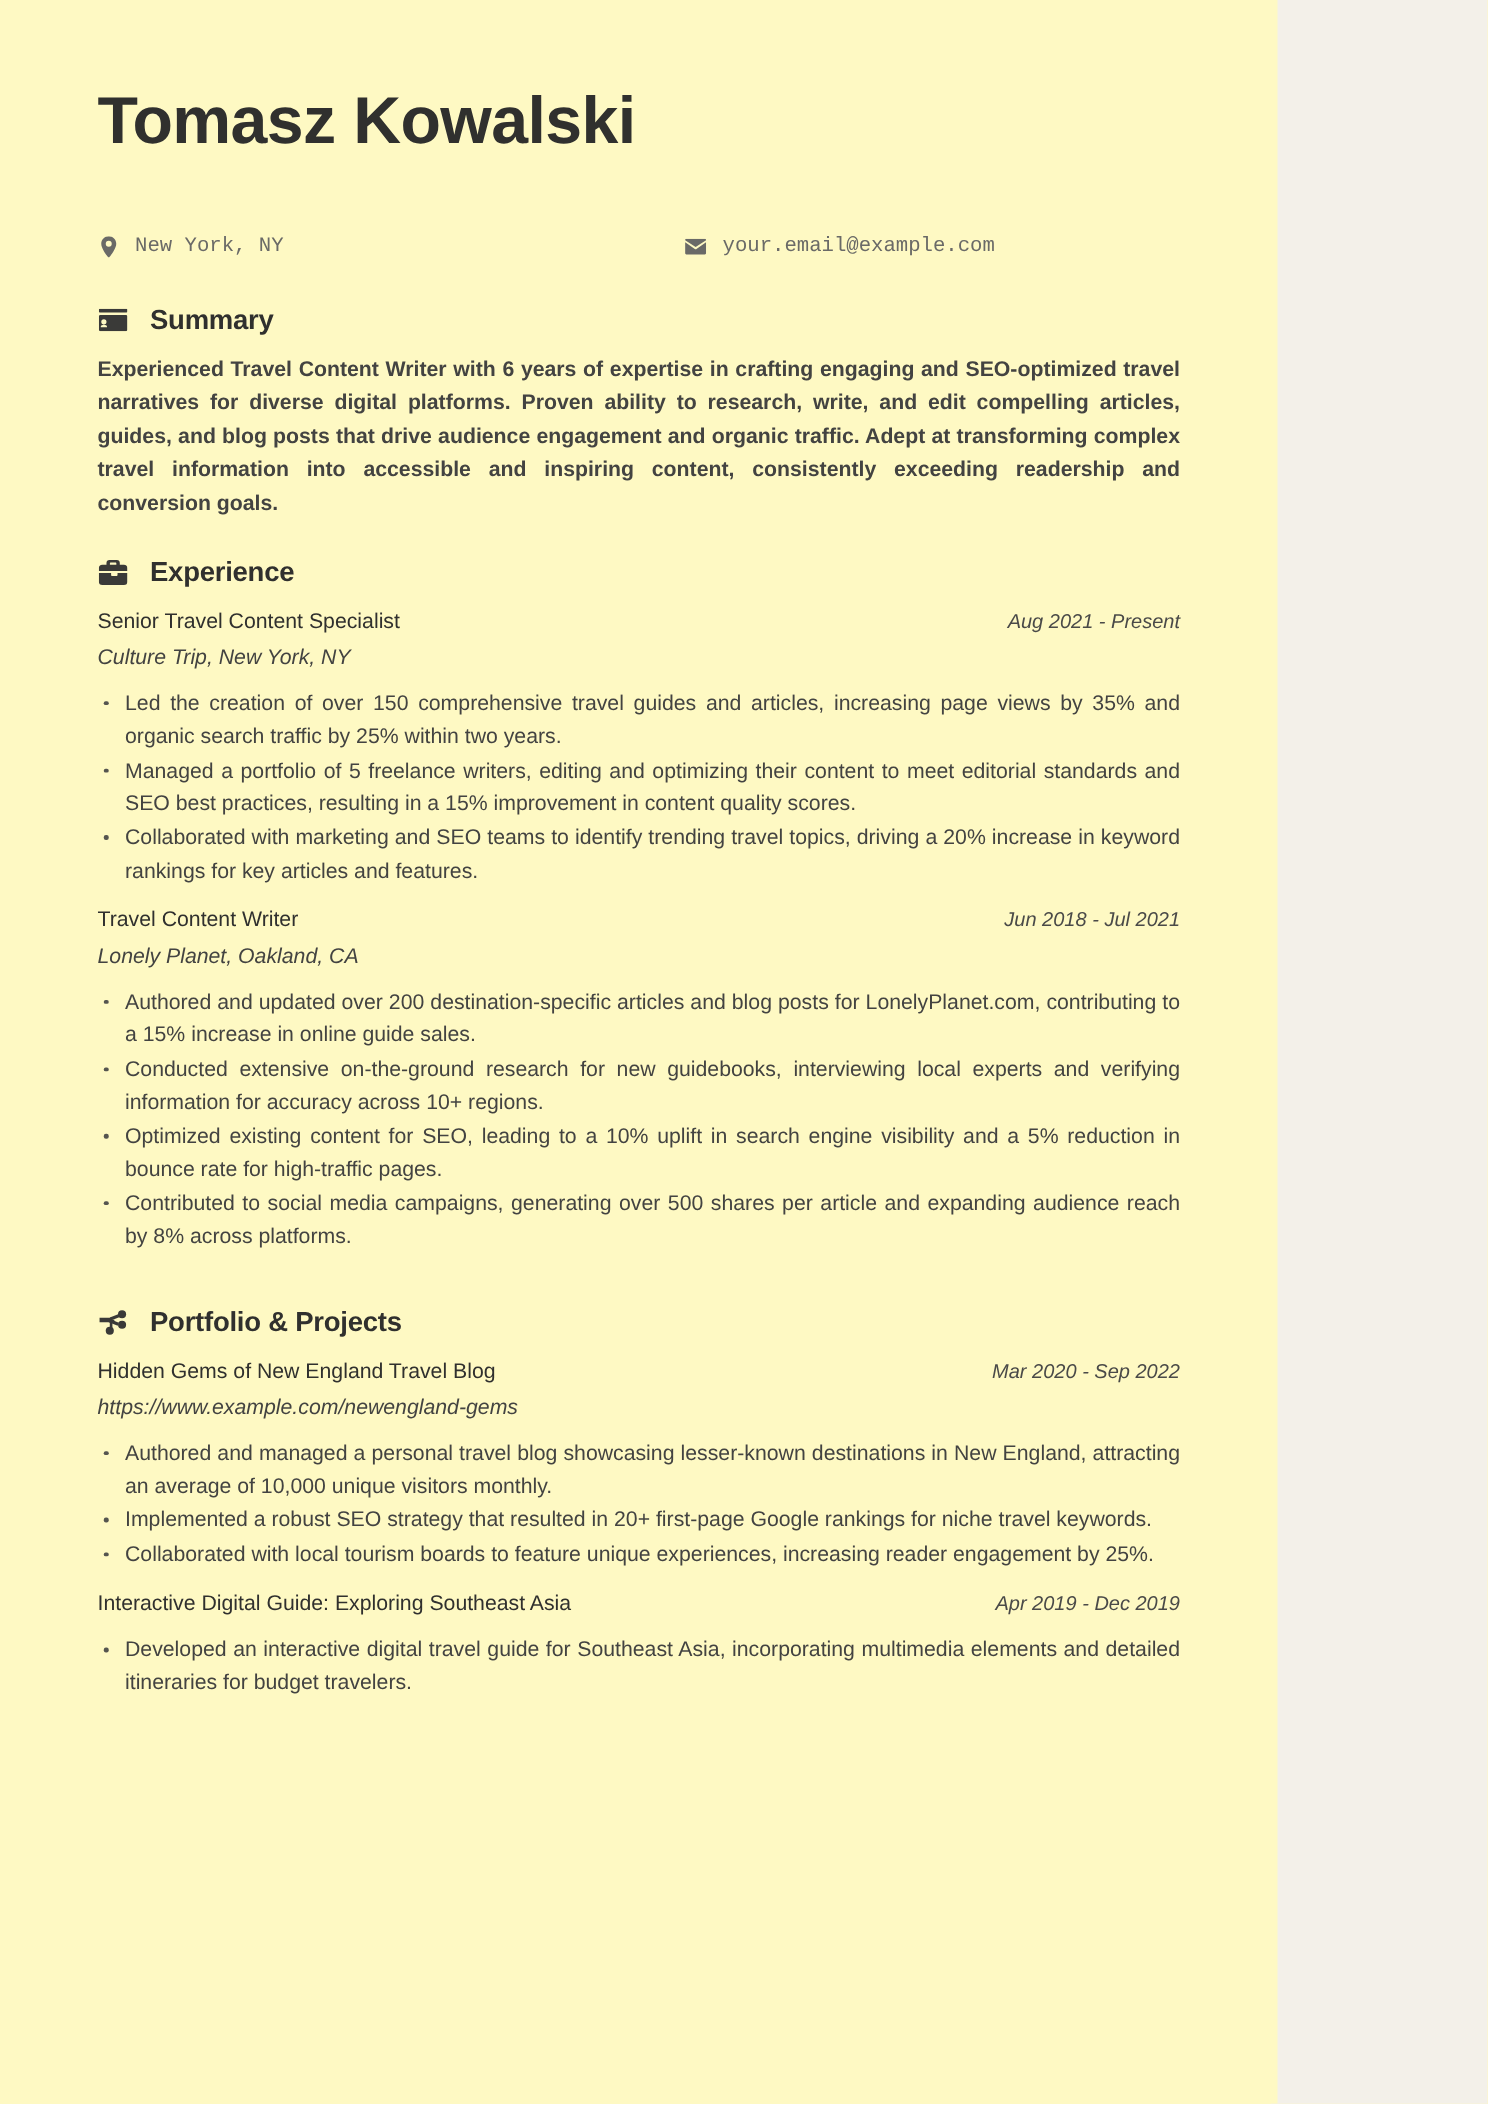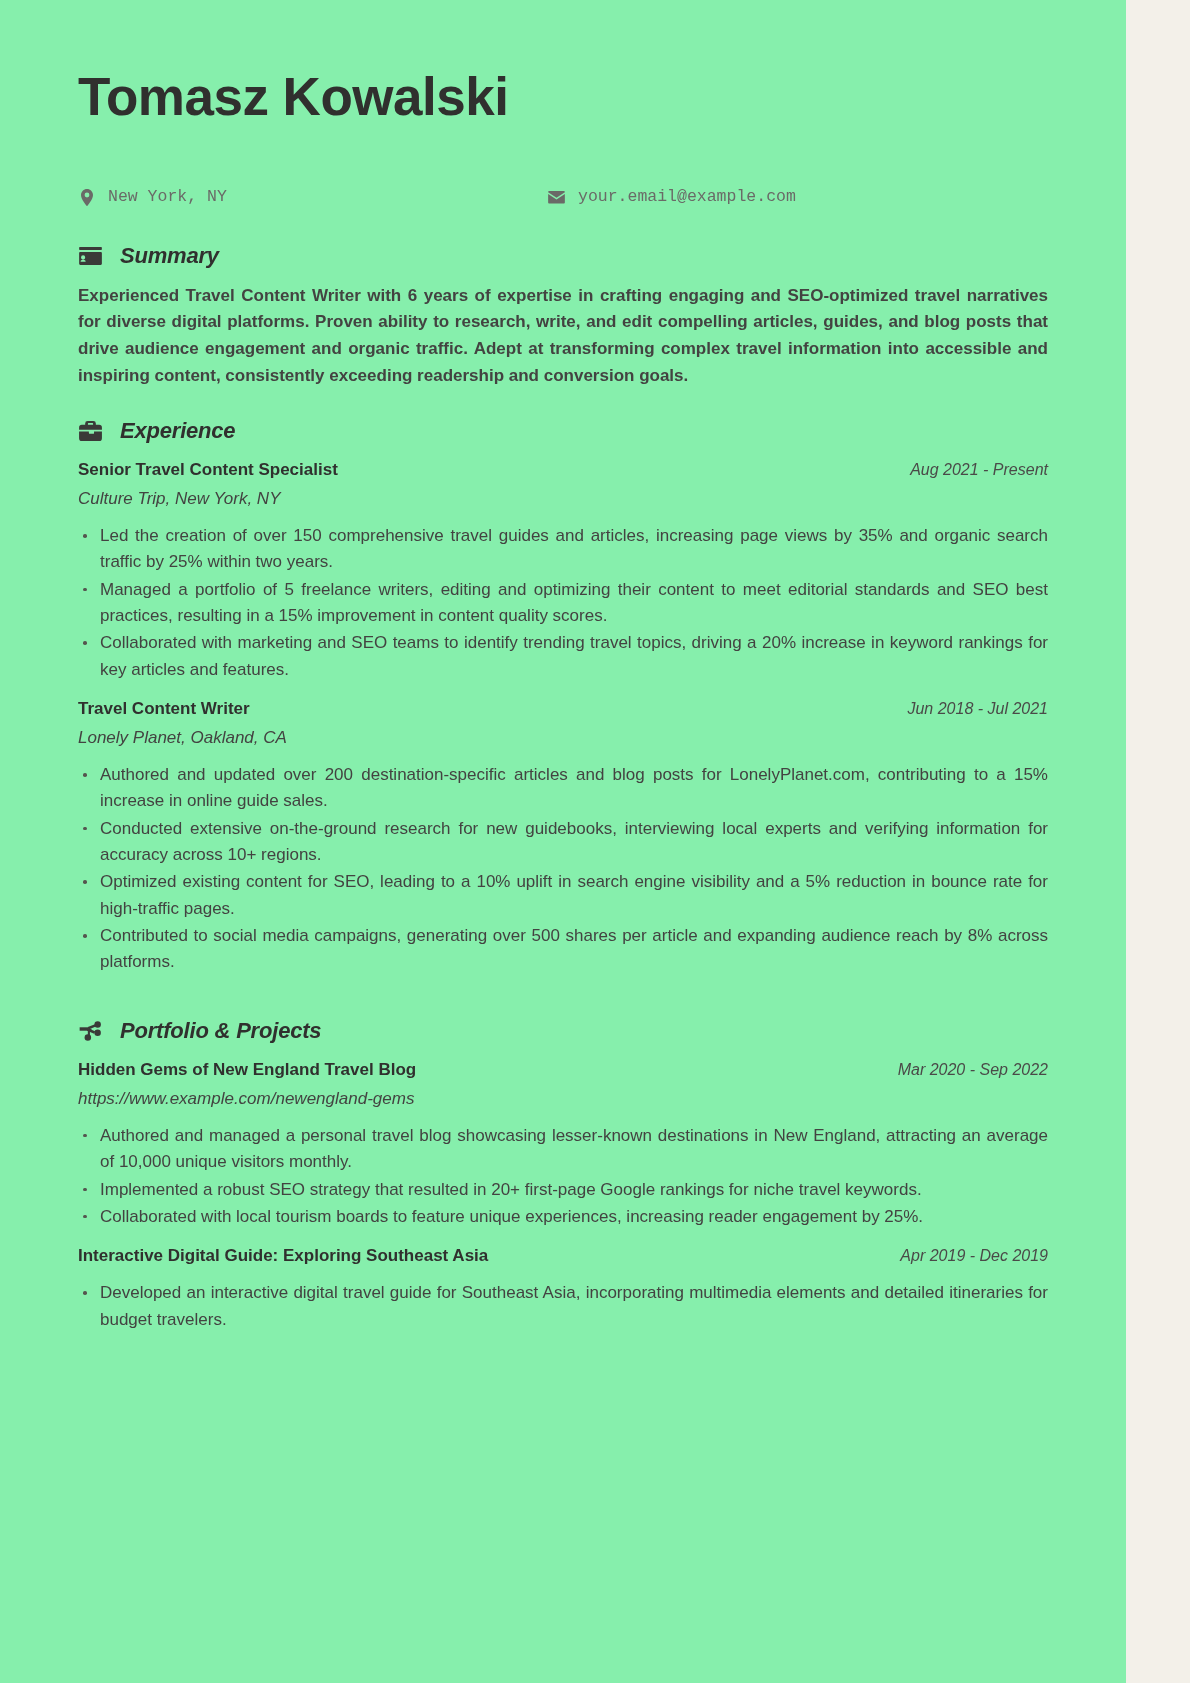--- a/index.html
+++ b/index.html
@@ -9,25 +9,25 @@
   body {
     width: 1190px;
     min-height: 1683px;
     background: #f3f0e9;
     font-family: "Liberation Sans", sans-serif;
     color: #3a3a38;
     -webkit-font-smoothing: antialiased;
   }
 
   .page {
-    width: 1126px;
+    width: 1022px;
     min-height: 1683px;
     box-sizing: border-box;
     padding: 62px 78px 40px 78px;
-    background: #86efac;
+    background: #fef9c3;
   }
 
   
   .name {
     font-size: 53px;
     font-weight: 700;
     letter-spacing: -0.5px;
     color: #30302e;
     line-height: 1.1;
     margin: 0 0 0 0;
@@ -66,21 +66,20 @@
 
   
   .section {
     margin-top: 34px;
   }
   .section-head {
     display: flex;
     align-items: center;
     gap: 17px;
     margin-bottom: 14px;
-    font-style: italic;
   }
   .section-head .sicon {
     width: 25px;
     min-width: 25px;
     height: 25px;
     display: inline-flex;
     align-items: center;
     justify-content: center;
     color: #3a3a38;
   }
@@ -109,21 +108,21 @@
   .entry:first-of-type { margin-top: 6px; }
 
   .entry-top {
     display: flex;
     justify-content: space-between;
     align-items: baseline;
     gap: 20px;
   }
   .entry-title {
     font-size: 17px;
-    font-weight: 700;
+    font-weight: 400;
     color: #30302e;
   }
   .entry-date {
     font-size: 16px;
     font-style: italic;
     color: #4a4a48;
     white-space: nowrap;
   }
   .entry-sub {
     font-size: 17px;

